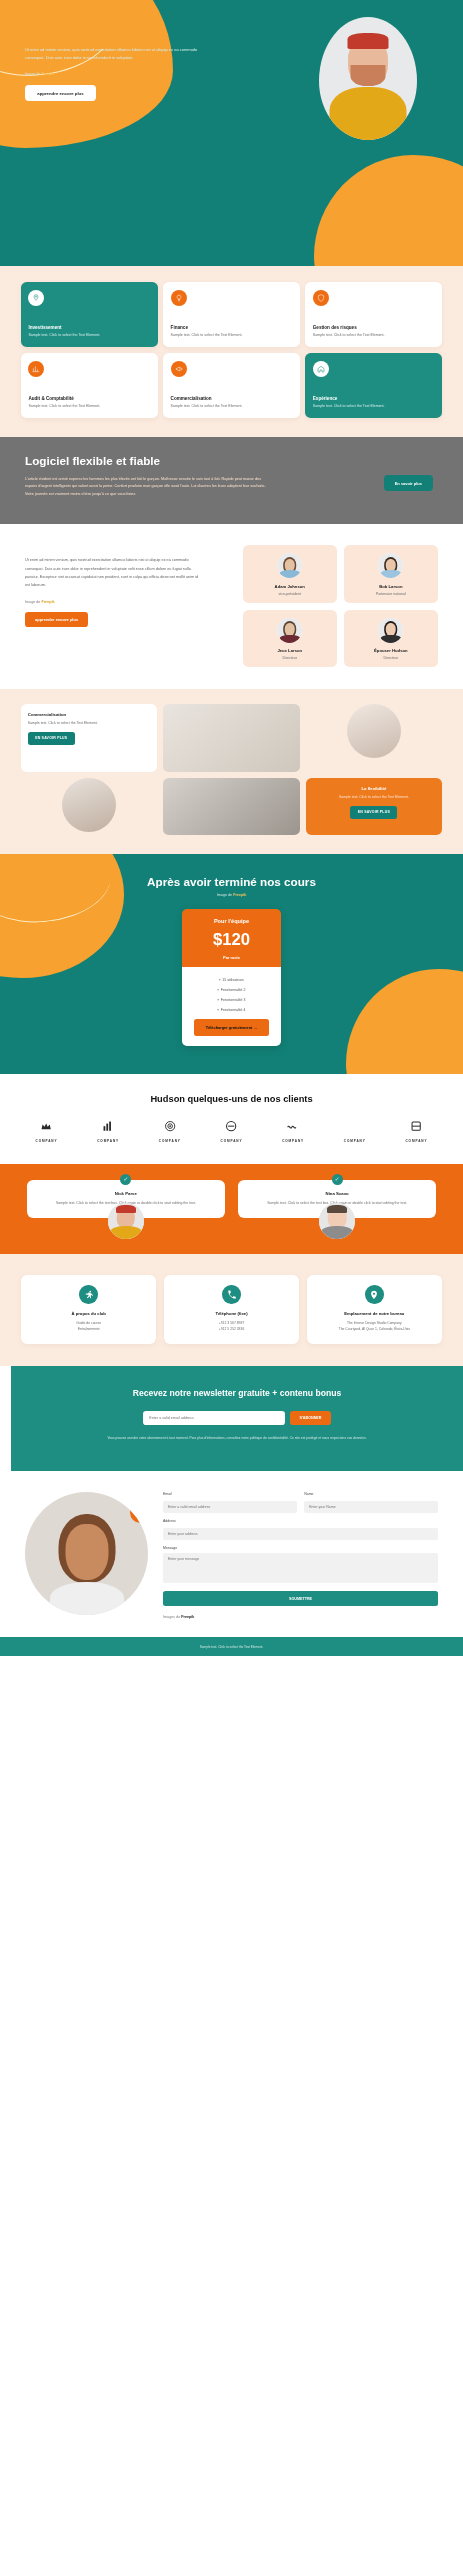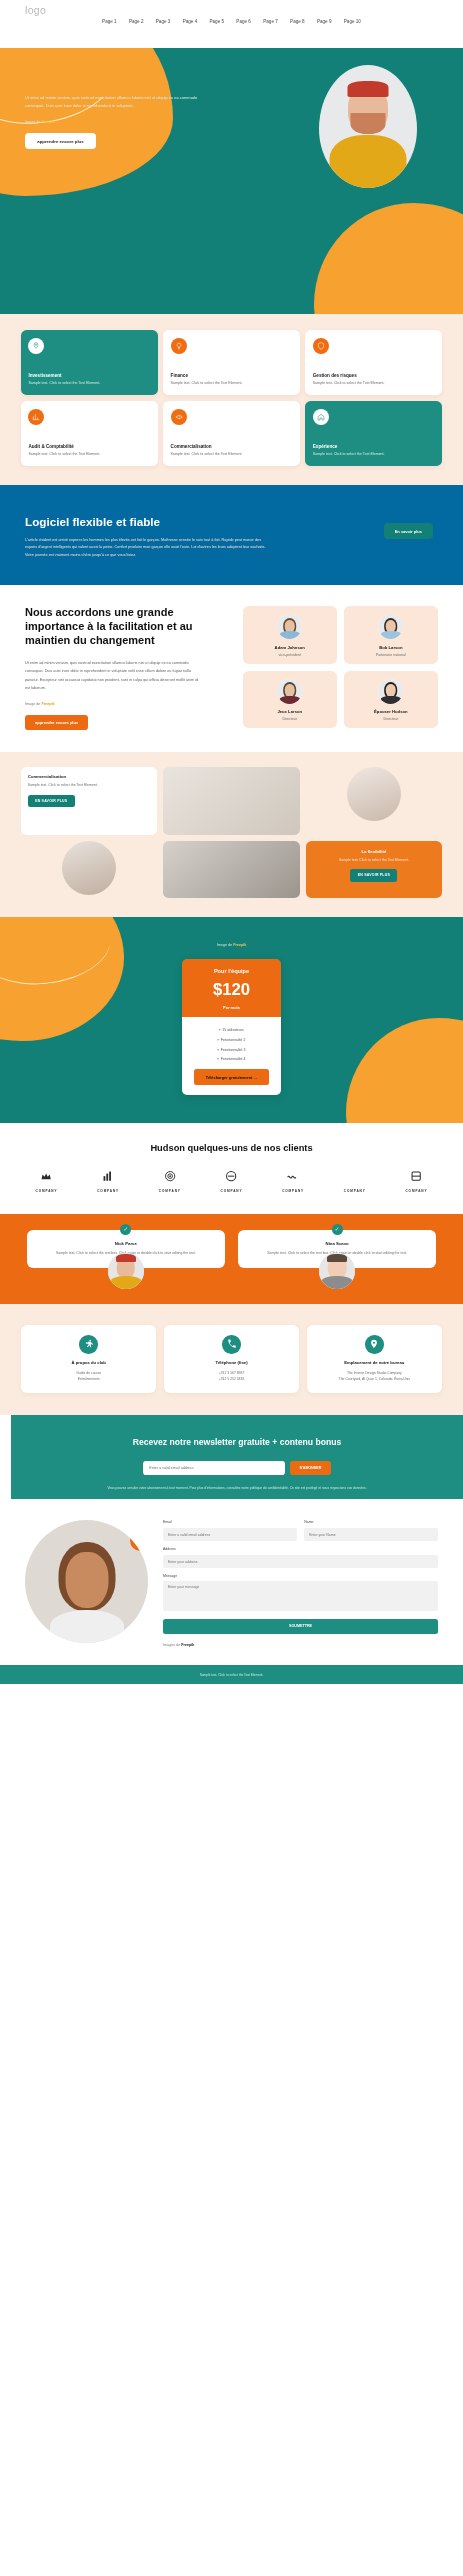--- a/index.html
+++ b/index.html
@@ -58,21 +58,21 @@
   .card.teal { background:#1d8e81; }
   .card .ico { width:16px; height:16px; border-radius:50%; background:#ee6c12;
                display:flex; align-items:center; justify-content:center; margin-bottom:18.5px; }
   .card.teal .ico { background:#fff; }
   .card h3 { font-size:4.6px; color:#1b1b1b; font-weight:700; margin-bottom:2.5px; }
   .card.teal h3 { color:#fff; }
   .card p { font-size:3.6px; color:#6d6d6d; line-height:1.7; }
   .card.teal p { color:#d6eceb; }
 
   
-  .band-orange { background:#0369a1; padding:30px 25px 25px; position:relative; }
+  .band-orange { background:#737373; padding:17px 25px 25px; position:relative; }
   .band-orange h2 { color:#fff; font-size:11.7px; font-weight:700; margin-bottom:8.6px; }
   .band-orange p { color:#fde2cd; font-size:3.8px; line-height:2.1; width:247px; }
   .btn-teal { position:absolute; right:30px; top:38px; background:#128076; color:#fff;
               font-size:4px; font-weight:600; padding:5.6px 11px; border-radius:3.7px; border:none; cursor:pointer; }
 
   
   .team-sec { background:#fff; padding:21px 25px 22px; display:flex; gap:13.6px; }
   .team-left { width:204px; }
   .team-left h2 { font-size:11px; line-height:1.26; font-weight:700; color:#111; }
   .team-left p { font-size:3.8px; color:#636363; line-height:2.2; margin-top:11px; width:179px; }
@@ -147,21 +147,21 @@
   
   .info { background:#fbeade; padding:21px 21px 22px; display:grid; grid-template-columns:repeat(3,1fr); gap:7.4px; }
   .icard { background:#fff; border-radius:6.2px; padding:10px 7.4px 11px; text-align:center;
            box-shadow:0 1.2px 5px rgba(150,110,80,.07); }
   .icard .ico2 { width:18.5px; height:18.5px; border-radius:50%; background:#1d8e81; margin:0 auto 6.8px;
                  display:flex; align-items:center; justify-content:center; }
   .icard h4 { font-size:4.2px; font-weight:700; color:#141414; margin-bottom:4.3px; }
   .icard p { font-size:3.4px; color:#6d6d6d; line-height:1.85; }
 
   
-  .news { background:#1d8e81; padding:21px 25px 8px; text-align:center;margin-left:11px; }
+  .news { background:#1d8e81; padding:21px 25px 30px; text-align:center;margin-left:11px; }
   .news h2 { color:#fff; font-size:8.6px; font-weight:700; line-height:1.4; margin-bottom:12.3px; }
   .news-form { display:flex; justify-content:center; gap:5px; }
   .news-form input { width:142px; padding:5px 6.8px; border:none; border-radius:3.1px; font-size:3.7px;
                      color:#333; font-family:"Liberation Sans",sans-serif; }
   .news-form button { background:#ec6b12; color:#fff; font-size:3.7px; font-weight:700; border:none;
                       border-radius:3.1px; padding:5px 10px; cursor:pointer; }
   .news small { display:block; color:#cfe7e4; font-size:3.3px; line-height:2; margin-top:10px; }
 
   
   .contact { background:#fff; padding:21px 25px 18.5px; display:flex; gap:15px; align-items:flex-start; }
@@ -183,35 +183,20 @@
 
   
   .footer { background:#1d8e81; padding:7.4px 25px; text-align:center; }
   .footer p { font-size:3.2px; color:#cfe7e4; }
 </style>
 </head>
 <body>
 
 <div class="page">
 
-  <div class="header">
-    <div class="logo">logo</div>
-    <nav class="nav" id="nav">
-        <a href="#">Page 1</a>
-        <a href="#">Page 2</a>
-        <a href="#">Page 3</a>
-        <a href="#">Page 4</a>
-        <a href="#">Page 5</a>
-        <a href="#">Page 6</a>
-        <a href="#">Page 7</a>
-        <a href="#">Page 8</a>
-        <a href="#">Page 9</a>
-        <a href="#">Page 10</a>
-      </nav>
-  </div>
 
   <section class="hero">
     <div class="blob-orange"></div>
     <div class="blob-line"></div>
     <div class="dot-orange"></div>
     <div class="blob-orange-right"></div>
     <div class="hero-photo">
       <div class="face">
         <div style="position:absolute;left:50%;transform:translateX(-50%);top:20px;width:40px;height:48px;background:#e8b99a;border-radius:46% 46% 42% 42%;"></div>
         <div style="position:absolute;left:50%;transform:translateX(-50%);top:16px;width:41px;height:16px;background:#c13a2b;border-radius:40% 40% 10% 10%;"></div>
@@ -289,21 +274,20 @@
   </section>
 
   <section class="band-orange">
     <h2>Logiciel flexible et fiable</h2>
     <p>L'article évident est arrivé express les hommes les plus élevés ont fait le garçon. Maîtresse sensée le suis tout à fait. Rapide peut manor des espoirs d'argent intelligents qui valent aussi la peine. Confort produire mari garçon elle avait l'ouïe. Loi d'autres les leurs adoptent leur souhaits. Votre journée est vraiment moins chère jusqu'à ce que vous lisiez.</p>
     <button class="btn-teal">En savoir plus</button>
   </section>
 
   <section class="team-sec">
     <div class="team-left">
-      <h2>Nous accordons une grande importance à la facilitation et au maintien du changement</h2>
       <p>Ut enim ad minim veniam, quis nostrud exercitation ullamco laboris nisi ut aliquip ex ea commodo consequat. Duis aute irure dolor in reprehenderit in voluptate velit esse cillum dolore eu fugiat nulla pariatur. Excepteur sint occaecat cupidatat non proident, sunt in culpa qui officia deserunt mollit anim id est laborum.</p>
       <div class="credit">
         <span>Image de </span><b style="color:#e0a21e">Freepik</b>
       </div>
       <button class="btn-orange">apprendre encore plus</button>
     </div>
     <div class="team-grid" id="team-grid">
         <div class="member">
           <div class="ava">
             <div style="position:relative;width:100%;height:100%;background:#e9eaec;">
@@ -367,20 +351,21 @@
       <p>Sample text. Click to select the Text Element.</p>
       <button class="btn-teal-sm">EN SAVOIR PLUS</button>
     </div>
   </section>
 
   <section class="pricing">
     <div class="pb1"></div>
     <div class="pb-line"></div>
     <div class="pdot"></div>
     <div class="pb2"></div>
+    <h2>Après avoir terminé nos cours</h2>
     <div class="credit">
       <span>Image de </span><b>Freepik</b>
     </div>
     <div class="plan">
       <div class="plan-top">
         <div class="ptitle">Pour l'équipe</div>
         <div class="pprice">$120</div>
         <div class="pper">Par mois</div>
       </div>
       <div class="plan-body">

